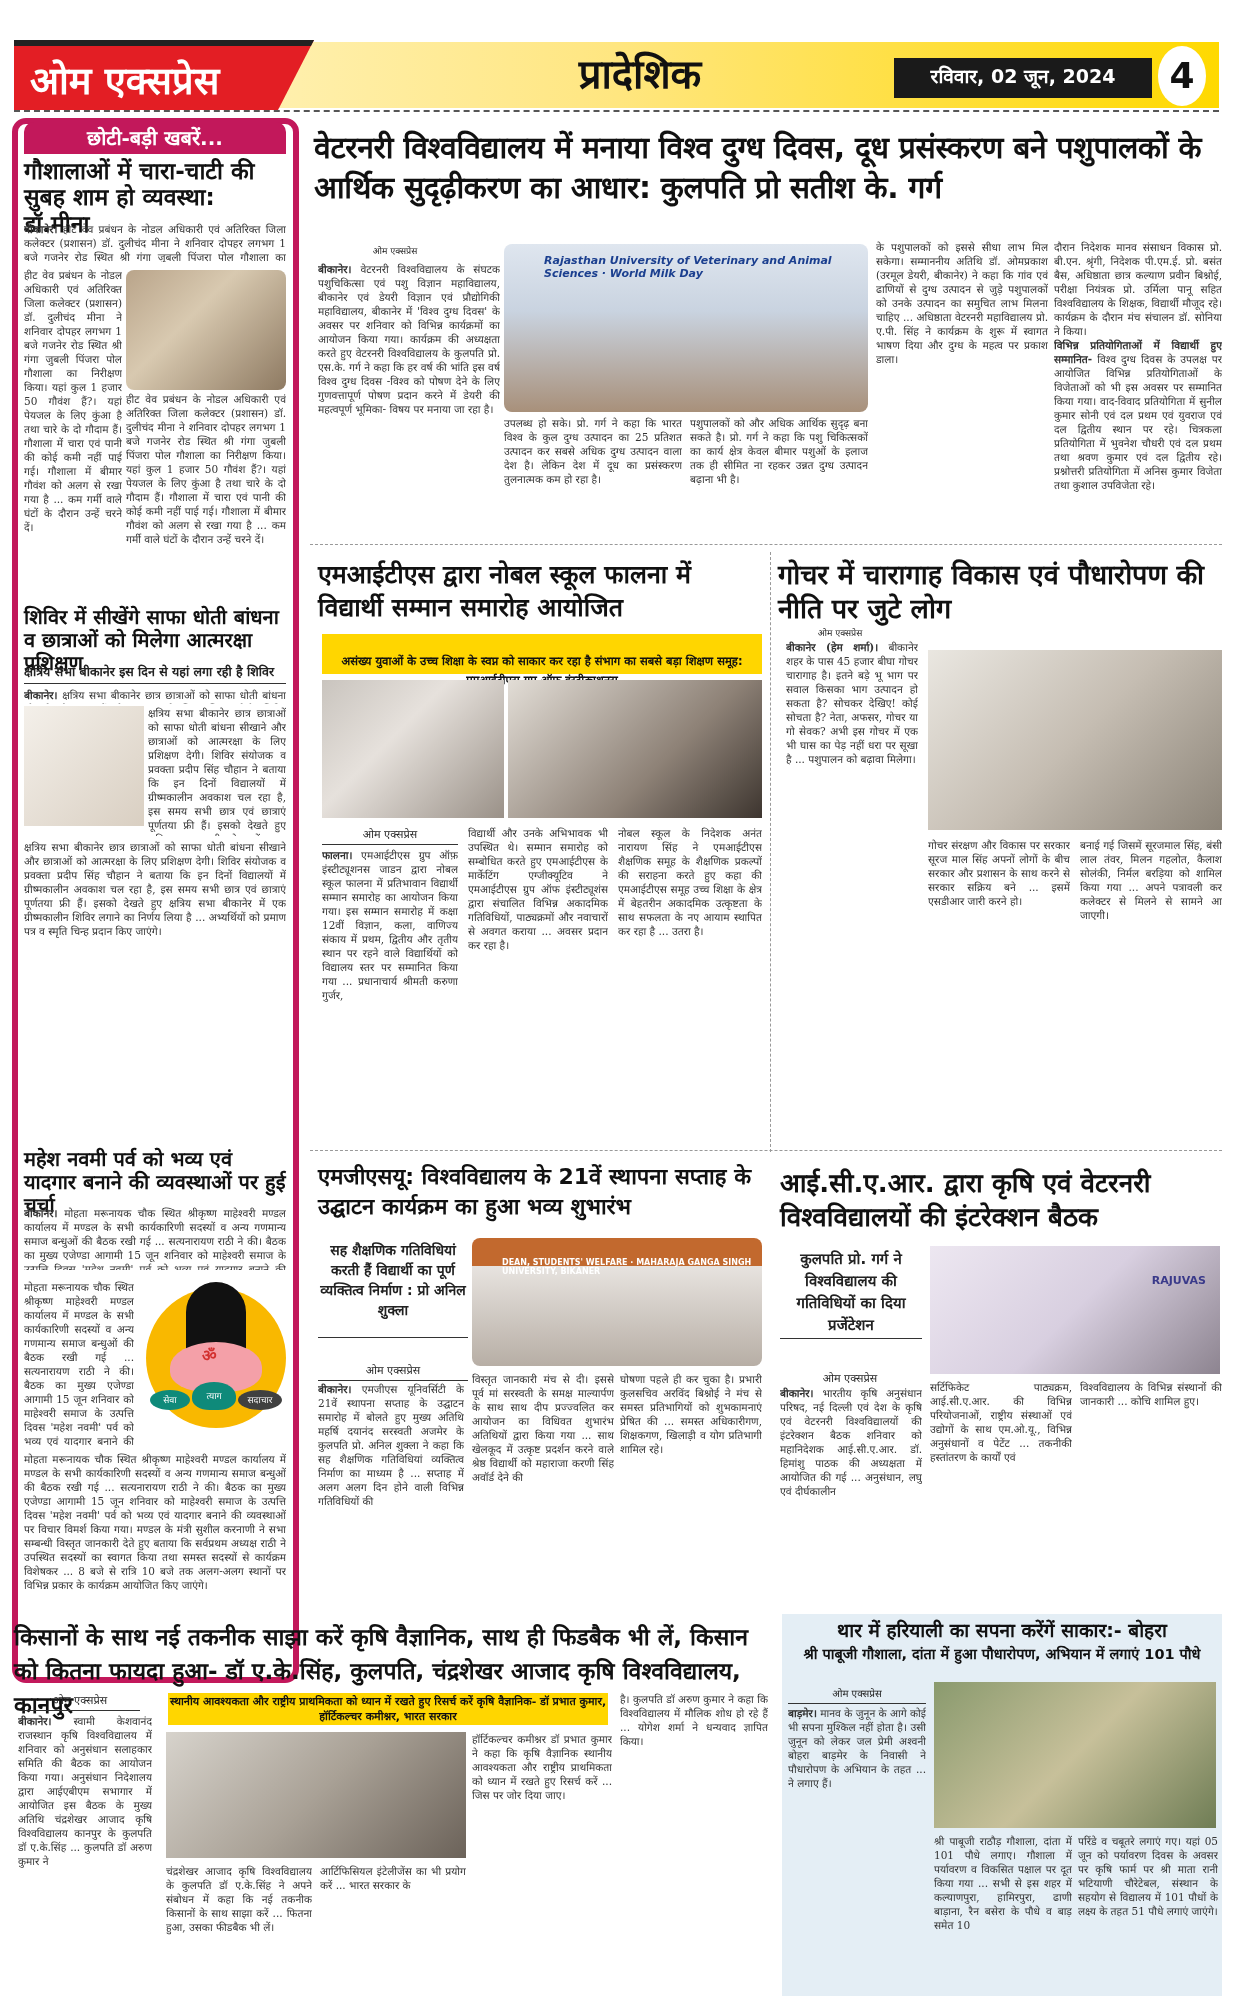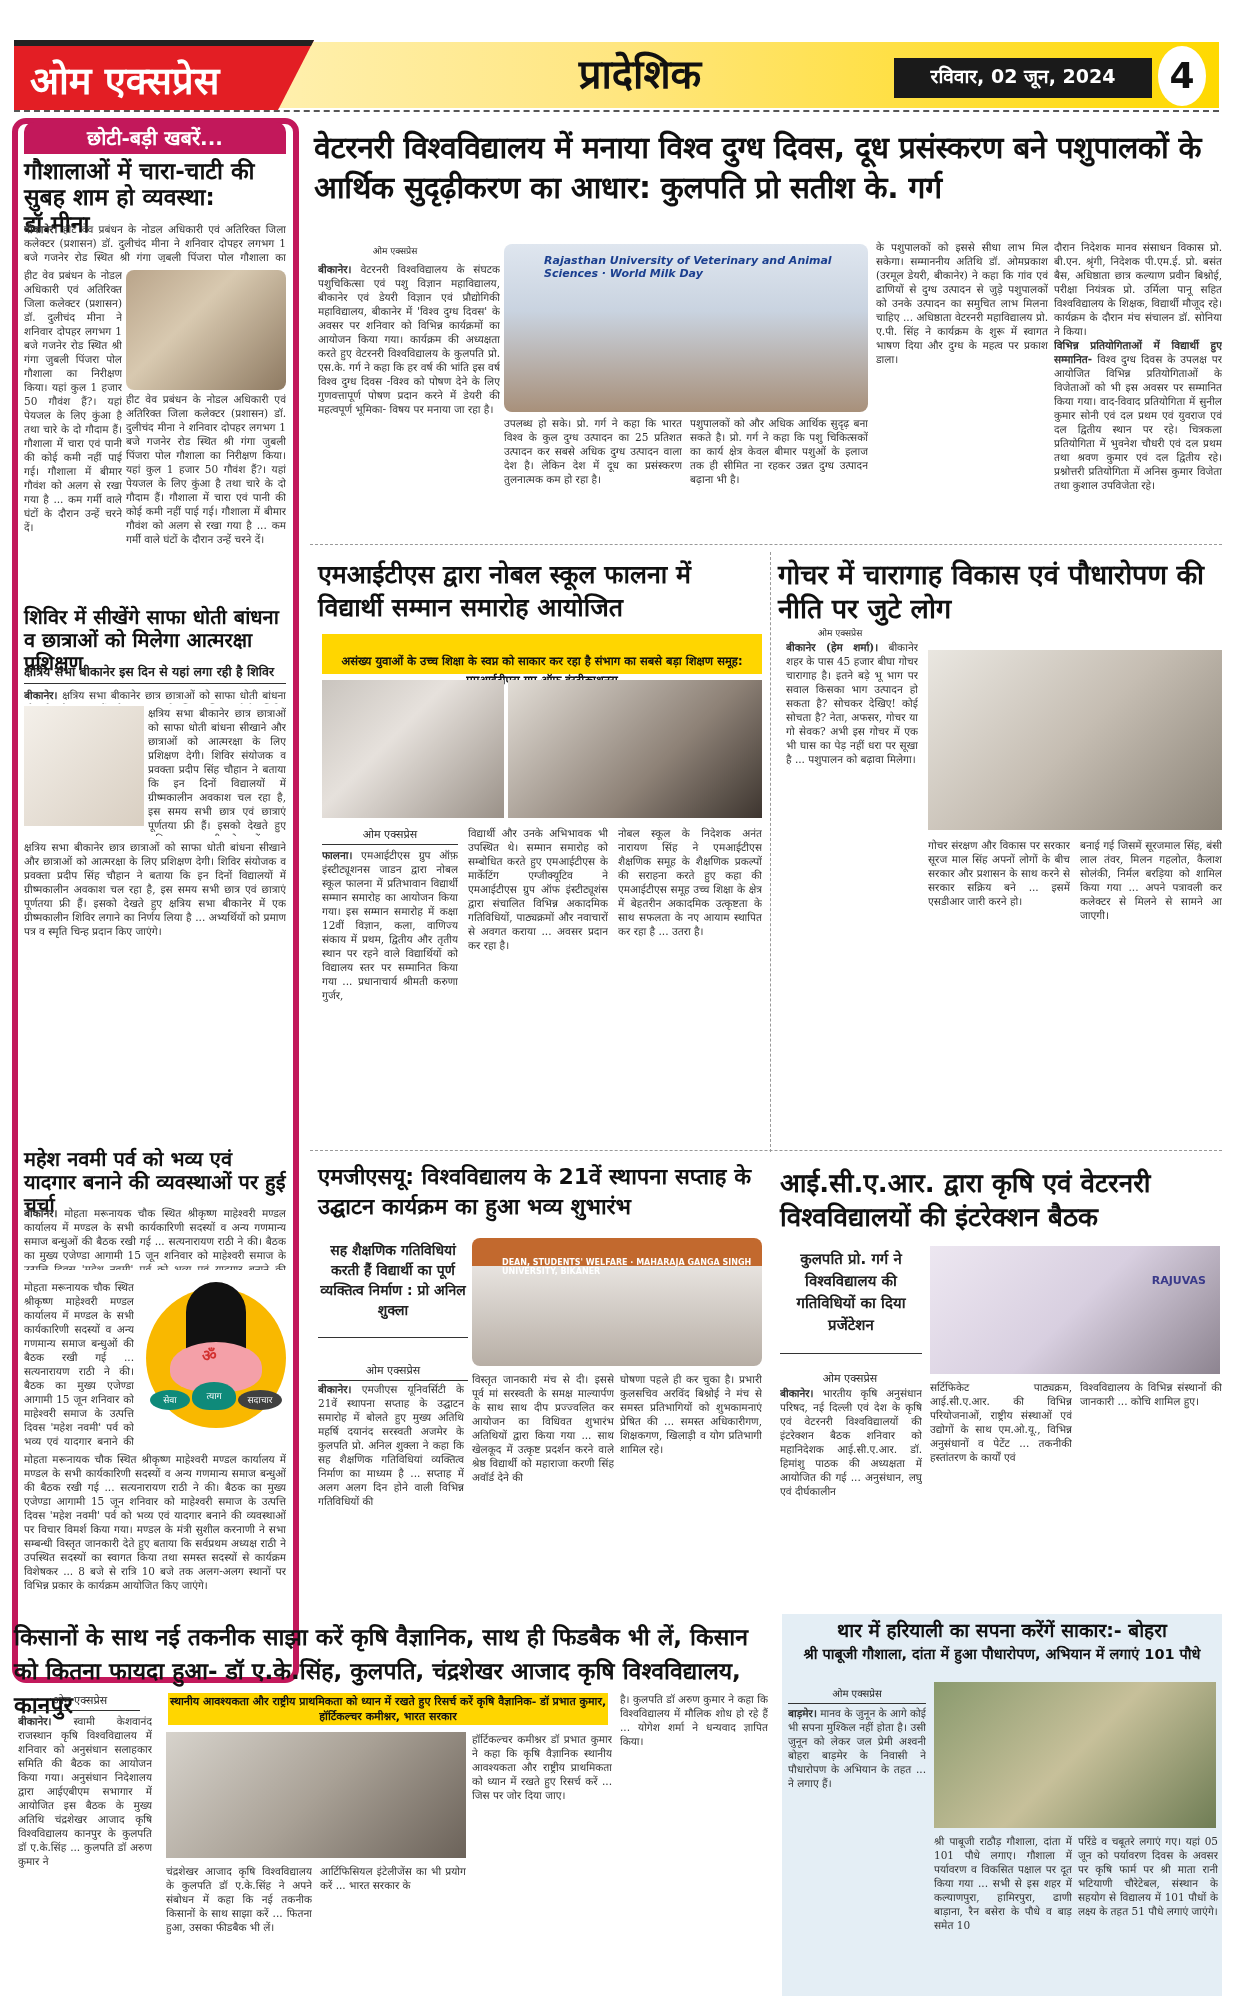--- a/index.html
+++ b/index.html
@@ -103,21 +103,21 @@
 <div class="abs pull" style="left:318px;top:1240px;width:150px;font-size:14px;line-height:20px;border-bottom:1px solid #333;padding-bottom:17px">सह शैक्षणिक गतिविधियां करती हैं विद्यार्थी का पूर्ण व्यक्तित्व निर्माण : प्रो अनिल शुक्ला</div>
 <div class="abs byline" style="left:318px;top:1362px;width:150px">ओम एक्सप्रेस</div>
 <div class="abs photo" style="left:472px;top:1238px;width:290px;height:128px;background:linear-gradient(180deg,#c2692e 0%,#c2692e 22%,#e7e3df 22%,#b7aea5 100%)">
   <div style="position:absolute;left:30px;top:20px;font-size:8px;color:#fff;font-weight:bold">DEAN, STUDENTS' WELFARE · MAHARAJA GANGA SINGH UNIVERSITY, BIKANER</div>
 </div>
 <div class="abs body" style="left:318px;top:1382px;width:146px;height:200px;overflow:hidden"><b>बीकानेर।</b> <span>एमजीएस यूनिवर्सिटी के 21वें स्थापना सप्ताह के उद्घाटन समारोह में बोलते हुए मुख्य अतिथि महर्षि दयानंद सरस्वती अजमेर के कुलपति प्रो. अनिल शुक्ला ने कहा कि सह शैक्षणिक गतिविधियां व्यक्तित्व निर्माण का माध्यम है ... सप्ताह में अलग अलग दिन होने वाली विभिन्न गतिविधियों की</span></div>
 <div class="abs body" style="left:472px;top:1372px;width:142px;height:210px;overflow:hidden">विस्तृत जानकारी मंच से दी। इससे पूर्व मां सरस्वती के समक्ष माल्यार्पण के साथ साथ दीप प्रज्ज्वलित कर आयोजन का विधिवत शुभारंभ अतिथियों द्वारा किया गया ... साथ खेलकूद में उत्कृष्ट प्रदर्शन करने वाले श्रेष्ठ विद्यार्थी को महाराजा करणी सिंह अवॉर्ड देने की</div>
 <div class="abs body" style="left:620px;top:1372px;width:142px;height:210px;overflow:hidden">घोषणा पहले ही कर चुका है। प्रभारी कुलसचिव अरविंद बिश्नोई ने मंच से समस्त प्रतिभागियों को शुभकामनाएं प्रेषित की ... समस्त अधिकारीगण, शिक्षकगण, खिलाड़ी व योग प्रतिभागी शामिल रहे।</div>
 
 <div class="abs hl" style="left:780px;top:1166px;width:444px;font-size:26px;line-height:34px">आई.सी.ए.आर. द्वारा कृषि एवं वेटरनरी विश्वविद्यालयों की इंटरेक्शन बैठक</div>
-<div class="abs pull" style="left:780px;top:1248px;width:142px;font-size:15px;line-height:22px;border-bottom:1px solid #333;padding-bottom:17px">कुलपति प्रो. गर्ग ने विश्वविद्यालय की गतिविधियों का दिया प्रजेंटेशन</div>
+<div class="abs pull" style="left:780px;top:1248px;width:142px;font-size:15px;line-height:22px;border-bottom:1px solid #333;padding-bottom:2px">कुलपति प्रो. गर्ग ने विश्वविद्यालय की गतिविधियों का दिया प्रजेंटेशन</div>
 <div class="abs byline" style="left:790px;top:1370px;width:120px;border:none">ओम एक्सप्रेस</div>
 <div class="abs photo2" style="left:930px;top:1246px;width:290px;height:128px;background:linear-gradient(135deg,#ede7f1,#d8cfe0 50%,#8d8490)">
   <div style="position:absolute;right:14px;top:28px;font-size:11px;color:#3a3a8a;font-weight:bold">RAJUVAS</div>
 </div>
 <div class="abs body" style="left:780px;top:1386px;width:142px;height:196px;overflow:hidden"><b>बीकानेर।</b> <span>भारतीय कृषि अनुसंधान परिषद, नई दिल्ली एवं देश के कृषि एवं वेटरनरी विश्वविद्यालयों की इंटरेक्शन बैठक शनिवार को महानिदेशक आई.सी.ए.आर. डॉ. हिमांशु पाठक की अध्यक्षता में आयोजित की गई ... अनुसंधान, लघु एवं दीर्घकालीन</span></div>
 <div class="abs body" style="left:930px;top:1380px;width:142px;height:202px;overflow:hidden">सर्टिफिकेट पाठ्यक्रम, आई.सी.ए.आर. की विभिन्न परियोजनाओं, राष्ट्रीय संस्थाओं एवं उद्योगों के साथ एम.ओ.यू., विभिन्न अनुसंधानों व पेटेंट ... तकनीकी हस्तांतरण के कार्यों एवं</div>
 <div class="abs body" style="left:1080px;top:1380px;width:142px;height:202px;overflow:hidden">विश्वविद्यालय के विभिन्न संस्थानों की जानकारी ... कोचि शामिल हुए।</div>
 
 <div class="abs hl" style="left:14px;top:1620px;width:760px;font-size:23px;line-height:34px;font-weight:bold">किसानों के साथ नई तकनीक साझा करें कृषि वैज्ञानिक, साथ ही फिडबैक भी लें, किसान को कितना फायदा हुआ- डॉ ए.के.सिंह, कुलपति, चंद्रशेखर आजाद कृषि विश्वविद्यालय, कानपुर</div>
 <div class="abs byline" style="left:20px;top:1692px;width:120px">ओम एक्सप्रेस</div>

